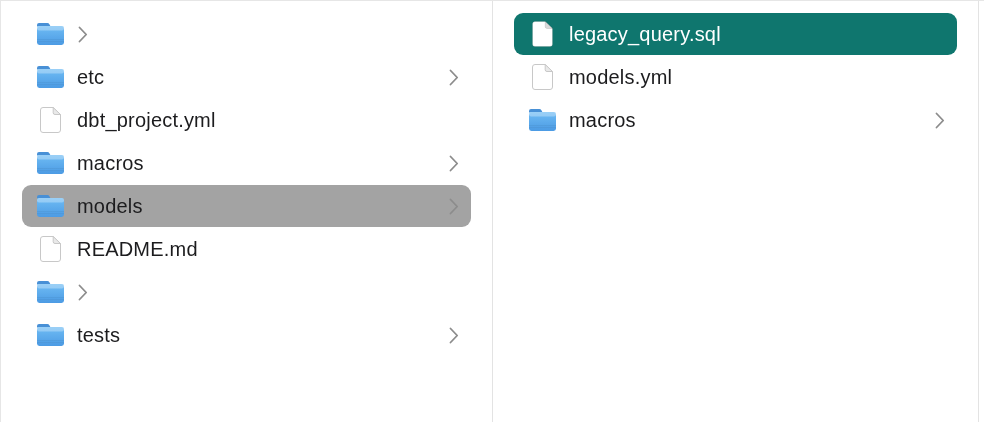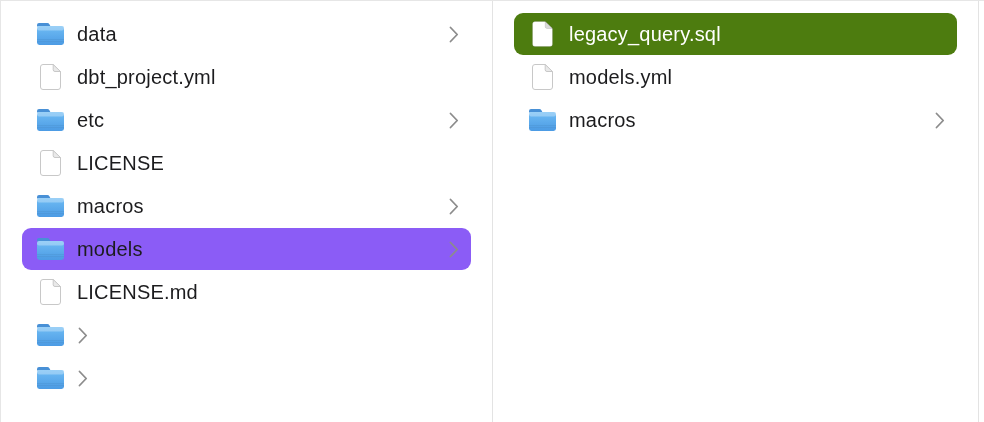--- a/index.html
+++ b/index.html
@@ -28,22 +28,22 @@
     align-items: center;
     height: 42px;
     margin: 1px 21px;
     border-radius: 9px;
     padding: 0 12px 0 15px;
     font-size: 20px;
     color: #1c1c1e;
     cursor: default;
     box-sizing: border-box;
   }
-  .row.selected-active   { background: #4d7c0f; color: #ffffff; }
-  .row.selected-inactive { background: #8b5cf6; }
+  .row.selected-active   { background: #0f766e; color: #ffffff; }
+  .row.selected-inactive { background: #a3a3a3; }
   .icon-slot {
     width: 27px;
     display: flex;
     justify-content: center;
     align-items: center;
     margin-right: 13px;
     flex: none;
   }
   .label {
     flex: 1;
@@ -75,21 +75,43 @@
                 <stop offset="1" stop-color="#4c9be4"></stop>
               </linearGradient>
             </defs>
             <path d="M2 0 h8.2 q1.6 0 2.2 1.2 l1.2 2.4 H0 V2 Q0 0 2 0 Z" fill="#4890d6"></path>
             <rect x="0" y="3" width="27" height="19" rx="2.4" fill="url(#fg)"></rect>
             <rect x="0" y="3" width="27" height="4.5" rx="2" fill="rgba(255,255,255,0.30)"></rect>
             <rect x="0" y="16.2" width="27" height="0.9" fill="rgba(0,0,0,0.06)"></rect>
             <rect x="0" y="18.2" width="27" height="0.9" fill="rgba(0,0,0,0.06)"></rect>
           </svg>
         </span>
-        <span class="label">data</span>
+        <span class="chevron">
+          <svg width="10" height="17" viewBox="0 0 10 17">
+            <path d="M1.5 1.5 L8.2 8.5 L1.5 15.5" fill="none" stroke="#8c8c8c" stroke-width="1.8" stroke-linecap="round" stroke-linejoin="round"></path>
+          </svg>
+        </span>
+      </div>
+      <div class="row">
+        <span class="icon-slot">
+          <svg width="27" height="22" viewBox="0 0 27 22">
+            <defs>
+              <linearGradient id="fg" x1="0" y1="0" x2="0" y2="1">
+                <stop offset="0" stop-color="#6fbcf4"></stop>
+                <stop offset="1" stop-color="#4c9be4"></stop>
+              </linearGradient>
+            </defs>
+            <path d="M2 0 h8.2 q1.6 0 2.2 1.2 l1.2 2.4 H0 V2 Q0 0 2 0 Z" fill="#4890d6"></path>
+            <rect x="0" y="3" width="27" height="19" rx="2.4" fill="url(#fg)"></rect>
+            <rect x="0" y="3" width="27" height="4.5" rx="2" fill="rgba(255,255,255,0.30)"></rect>
+            <rect x="0" y="16.2" width="27" height="0.9" fill="rgba(0,0,0,0.06)"></rect>
+            <rect x="0" y="18.2" width="27" height="0.9" fill="rgba(0,0,0,0.06)"></rect>
+          </svg>
+        </span>
+        <span class="label">etc</span>
         <span class="chevron">
           <svg width="10" height="17" viewBox="0 0 10 17">
             <path d="M1.5 1.5 L8.2 8.5 L1.5 15.5" fill="none" stroke="#8c8c8c" stroke-width="1.8" stroke-linecap="round" stroke-linejoin="round"></path>
           </svg>
         </span>
       </div>
       <div class="row">
         <span class="icon-slot">
           <svg width="21" height="26" viewBox="0 0 21 26">
             <path d="M3 0.5 H13.2 L20.5 7.5 V23 a2.5 2.5 0 0 1 -2.5 2.5 H3 A2.5 2.5 0 0 1 0.5 23 V3 A2.5 2.5 0 0 1 3 0.5 Z" fill="#ffffff" stroke="#c8c8c8" stroke-width="1"></path>
@@ -108,131 +130,99 @@
                 <stop offset="1" stop-color="#4c9be4"></stop>
               </linearGradient>
             </defs>
             <path d="M2 0 h8.2 q1.6 0 2.2 1.2 l1.2 2.4 H0 V2 Q0 0 2 0 Z" fill="#4890d6"></path>
             <rect x="0" y="3" width="27" height="19" rx="2.4" fill="url(#fg)"></rect>
             <rect x="0" y="3" width="27" height="4.5" rx="2" fill="rgba(255,255,255,0.30)"></rect>
             <rect x="0" y="16.2" width="27" height="0.9" fill="rgba(0,0,0,0.06)"></rect>
             <rect x="0" y="18.2" width="27" height="0.9" fill="rgba(0,0,0,0.06)"></rect>
           </svg>
         </span>
-        <span class="label">etc</span>
+        <span class="label">macros</span>
+        <span class="chevron">
+          <svg width="10" height="17" viewBox="0 0 10 17">
+            <path d="M1.5 1.5 L8.2 8.5 L1.5 15.5" fill="none" stroke="#8c8c8c" stroke-width="1.8" stroke-linecap="round" stroke-linejoin="round"></path>
+          </svg>
+        </span>
+      </div>
+      <div class="row selected-inactive">
+        <span class="icon-slot">
+          <svg width="27" height="22" viewBox="0 0 27 22">
+            <defs>
+              <linearGradient id="fg" x1="0" y1="0" x2="0" y2="1">
+                <stop offset="0" stop-color="#6fbcf4"></stop>
+                <stop offset="1" stop-color="#4c9be4"></stop>
+              </linearGradient>
+            </defs>
+            <path d="M2 0 h8.2 q1.6 0 2.2 1.2 l1.2 2.4 H0 V2 Q0 0 2 0 Z" fill="#4890d6"></path>
+            <rect x="0" y="3" width="27" height="19" rx="2.4" fill="url(#fg)"></rect>
+            <rect x="0" y="3" width="27" height="4.5" rx="2" fill="rgba(255,255,255,0.30)"></rect>
+            <rect x="0" y="16.2" width="27" height="0.9" fill="rgba(0,0,0,0.06)"></rect>
+            <rect x="0" y="18.2" width="27" height="0.9" fill="rgba(0,0,0,0.06)"></rect>
+          </svg>
+        </span>
+        <span class="label">models</span>
         <span class="chevron">
           <svg width="10" height="17" viewBox="0 0 10 17">
             <path d="M1.5 1.5 L8.2 8.5 L1.5 15.5" fill="none" stroke="#8c8c8c" stroke-width="1.8" stroke-linecap="round" stroke-linejoin="round"></path>
           </svg>
         </span>
       </div>
       <div class="row">
         <span class="icon-slot">
           <svg width="21" height="26" viewBox="0 0 21 26">
             <path d="M3 0.5 H13.2 L20.5 7.5 V23 a2.5 2.5 0 0 1 -2.5 2.5 H3 A2.5 2.5 0 0 1 0.5 23 V3 A2.5 2.5 0 0 1 3 0.5 Z" fill="#ffffff" stroke="#c8c8c8" stroke-width="1"></path>
             <path d="M13.2 0.5 L20.5 7.5 H15 a1.8 1.8 0 0 1 -1.8 -1.8 Z" fill="#e9e9e9" stroke="#c8c8c8" stroke-width="1"></path>
           </svg>
         </span>
-        <span class="label">LICENSE</span>
-        <span class="chevron"></span>
-      </div>
-      <div class="row">
-        <span class="icon-slot">
-          <svg width="27" height="22" viewBox="0 0 27 22">
-            <defs>
-              <linearGradient id="fg" x1="0" y1="0" x2="0" y2="1">
-                <stop offset="0" stop-color="#6fbcf4"></stop>
-                <stop offset="1" stop-color="#4c9be4"></stop>
-              </linearGradient>
-            </defs>
-            <path d="M2 0 h8.2 q1.6 0 2.2 1.2 l1.2 2.4 H0 V2 Q0 0 2 0 Z" fill="#4890d6"></path>
-            <rect x="0" y="3" width="27" height="19" rx="2.4" fill="url(#fg)"></rect>
-            <rect x="0" y="3" width="27" height="4.5" rx="2" fill="rgba(255,255,255,0.30)"></rect>
-            <rect x="0" y="16.2" width="27" height="0.9" fill="rgba(0,0,0,0.06)"></rect>
-            <rect x="0" y="18.2" width="27" height="0.9" fill="rgba(0,0,0,0.06)"></rect>
-          </svg>
-        </span>
-        <span class="label">macros</span>
-        <span class="chevron">
-          <svg width="10" height="17" viewBox="0 0 10 17">
-            <path d="M1.5 1.5 L8.2 8.5 L1.5 15.5" fill="none" stroke="#8c8c8c" stroke-width="1.8" stroke-linecap="round" stroke-linejoin="round"></path>
-          </svg>
-        </span>
-      </div>
-      <div class="row selected-inactive">
-        <span class="icon-slot">
-          <svg width="27" height="22" viewBox="0 0 27 22">
-            <defs>
-              <linearGradient id="fg" x1="0" y1="0" x2="0" y2="1">
-                <stop offset="0" stop-color="#6fbcf4"></stop>
-                <stop offset="1" stop-color="#4c9be4"></stop>
-              </linearGradient>
-            </defs>
-            <path d="M2 0 h8.2 q1.6 0 2.2 1.2 l1.2 2.4 H0 V2 Q0 0 2 0 Z" fill="#4890d6"></path>
-            <rect x="0" y="3" width="27" height="19" rx="2.4" fill="url(#fg)"></rect>
-            <rect x="0" y="3" width="27" height="4.5" rx="2" fill="rgba(255,255,255,0.30)"></rect>
-            <rect x="0" y="16.2" width="27" height="0.9" fill="rgba(0,0,0,0.06)"></rect>
-            <rect x="0" y="18.2" width="27" height="0.9" fill="rgba(0,0,0,0.06)"></rect>
-          </svg>
-        </span>
-        <span class="label">models</span>
-        <span class="chevron">
-          <svg width="10" height="17" viewBox="0 0 10 17">
-            <path d="M1.5 1.5 L8.2 8.5 L1.5 15.5" fill="none" stroke="#8c8c8c" stroke-width="1.8" stroke-linecap="round" stroke-linejoin="round"></path>
-          </svg>
-        </span>
-      </div>
-      <div class="row">
-        <span class="icon-slot">
-          <svg width="21" height="26" viewBox="0 0 21 26">
-            <path d="M3 0.5 H13.2 L20.5 7.5 V23 a2.5 2.5 0 0 1 -2.5 2.5 H3 A2.5 2.5 0 0 1 0.5 23 V3 A2.5 2.5 0 0 1 3 0.5 Z" fill="#ffffff" stroke="#c8c8c8" stroke-width="1"></path>
-            <path d="M13.2 0.5 L20.5 7.5 H15 a1.8 1.8 0 0 1 -1.8 -1.8 Z" fill="#e9e9e9" stroke="#c8c8c8" stroke-width="1"></path>
-          </svg>
-        </span>
-        <span class="label">LICENSE.md</span>
-        <span class="chevron"></span>
-      </div>
-      <div class="row">
-        <span class="icon-slot">
-          <svg width="27" height="22" viewBox="0 0 27 22">
-            <defs>
-              <linearGradient id="fg" x1="0" y1="0" x2="0" y2="1">
-                <stop offset="0" stop-color="#6fbcf4"></stop>
-                <stop offset="1" stop-color="#4c9be4"></stop>
-              </linearGradient>
-            </defs>
-            <path d="M2 0 h8.2 q1.6 0 2.2 1.2 l1.2 2.4 H0 V2 Q0 0 2 0 Z" fill="#4890d6"></path>
-            <rect x="0" y="3" width="27" height="19" rx="2.4" fill="url(#fg)"></rect>
-            <rect x="0" y="3" width="27" height="4.5" rx="2" fill="rgba(255,255,255,0.30)"></rect>
-            <rect x="0" y="16.2" width="27" height="0.9" fill="rgba(0,0,0,0.06)"></rect>
-            <rect x="0" y="18.2" width="27" height="0.9" fill="rgba(0,0,0,0.06)"></rect>
-          </svg>
-        </span>
-        <span class="chevron">
-          <svg width="10" height="17" viewBox="0 0 10 17">
-            <path d="M1.5 1.5 L8.2 8.5 L1.5 15.5" fill="none" stroke="#8c8c8c" stroke-width="1.8" stroke-linecap="round" stroke-linejoin="round"></path>
-          </svg>
-        </span>
-      </div>
-      <div class="row">
-        <span class="icon-slot">
-          <svg width="27" height="22" viewBox="0 0 27 22">
-            <defs>
-              <linearGradient id="fg" x1="0" y1="0" x2="0" y2="1">
-                <stop offset="0" stop-color="#6fbcf4"></stop>
-                <stop offset="1" stop-color="#4c9be4"></stop>
-              </linearGradient>
-            </defs>
-            <path d="M2 0 h8.2 q1.6 0 2.2 1.2 l1.2 2.4 H0 V2 Q0 0 2 0 Z" fill="#4890d6"></path>
-            <rect x="0" y="3" width="27" height="19" rx="2.4" fill="url(#fg)"></rect>
-            <rect x="0" y="3" width="27" height="4.5" rx="2" fill="rgba(255,255,255,0.30)"></rect>
-            <rect x="0" y="16.2" width="27" height="0.9" fill="rgba(0,0,0,0.06)"></rect>
-            <rect x="0" y="18.2" width="27" height="0.9" fill="rgba(0,0,0,0.06)"></rect>
-          </svg>
-        </span>
+        <span class="label">README.md</span>
+        <span class="chevron"></span>
+      </div>
+      <div class="row">
+        <span class="icon-slot">
+          <svg width="27" height="22" viewBox="0 0 27 22">
+            <defs>
+              <linearGradient id="fg" x1="0" y1="0" x2="0" y2="1">
+                <stop offset="0" stop-color="#6fbcf4"></stop>
+                <stop offset="1" stop-color="#4c9be4"></stop>
+              </linearGradient>
+            </defs>
+            <path d="M2 0 h8.2 q1.6 0 2.2 1.2 l1.2 2.4 H0 V2 Q0 0 2 0 Z" fill="#4890d6"></path>
+            <rect x="0" y="3" width="27" height="19" rx="2.4" fill="url(#fg)"></rect>
+            <rect x="0" y="3" width="27" height="4.5" rx="2" fill="rgba(255,255,255,0.30)"></rect>
+            <rect x="0" y="16.2" width="27" height="0.9" fill="rgba(0,0,0,0.06)"></rect>
+            <rect x="0" y="18.2" width="27" height="0.9" fill="rgba(0,0,0,0.06)"></rect>
+          </svg>
+        </span>
+        <span class="chevron">
+          <svg width="10" height="17" viewBox="0 0 10 17">
+            <path d="M1.5 1.5 L8.2 8.5 L1.5 15.5" fill="none" stroke="#8c8c8c" stroke-width="1.8" stroke-linecap="round" stroke-linejoin="round"></path>
+          </svg>
+        </span>
+      </div>
+      <div class="row">
+        <span class="icon-slot">
+          <svg width="27" height="22" viewBox="0 0 27 22">
+            <defs>
+              <linearGradient id="fg" x1="0" y1="0" x2="0" y2="1">
+                <stop offset="0" stop-color="#6fbcf4"></stop>
+                <stop offset="1" stop-color="#4c9be4"></stop>
+              </linearGradient>
+            </defs>
+            <path d="M2 0 h8.2 q1.6 0 2.2 1.2 l1.2 2.4 H0 V2 Q0 0 2 0 Z" fill="#4890d6"></path>
+            <rect x="0" y="3" width="27" height="19" rx="2.4" fill="url(#fg)"></rect>
+            <rect x="0" y="3" width="27" height="4.5" rx="2" fill="rgba(255,255,255,0.30)"></rect>
+            <rect x="0" y="16.2" width="27" height="0.9" fill="rgba(0,0,0,0.06)"></rect>
+            <rect x="0" y="18.2" width="27" height="0.9" fill="rgba(0,0,0,0.06)"></rect>
+          </svg>
+        </span>
+        <span class="label">tests</span>
         <span class="chevron">
           <svg width="10" height="17" viewBox="0 0 10 17">
             <path d="M1.5 1.5 L8.2 8.5 L1.5 15.5" fill="none" stroke="#8c8c8c" stroke-width="1.8" stroke-linecap="round" stroke-linejoin="round"></path>
           </svg>
         </span>
       </div>
     </div>
   <div class="column col-right">
       <div class="row selected-active">
         <span class="icon-slot">

